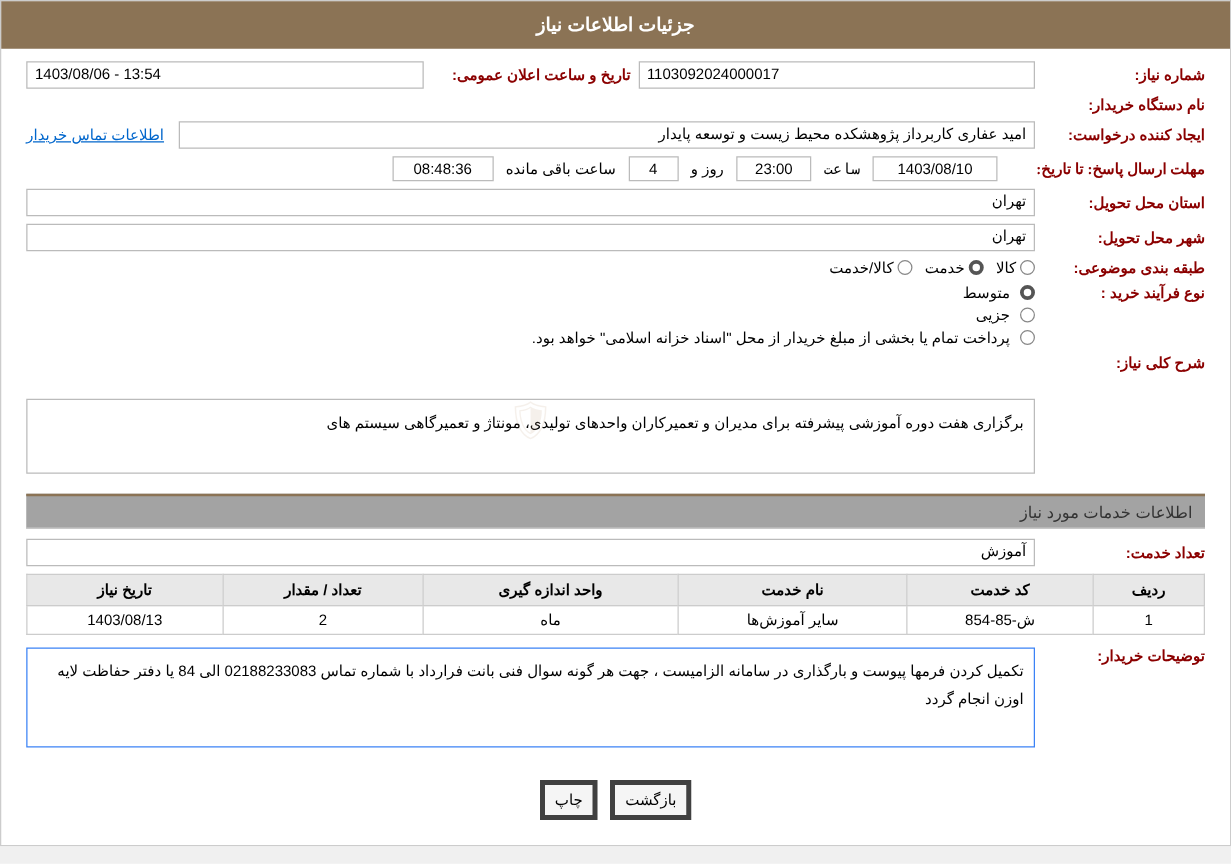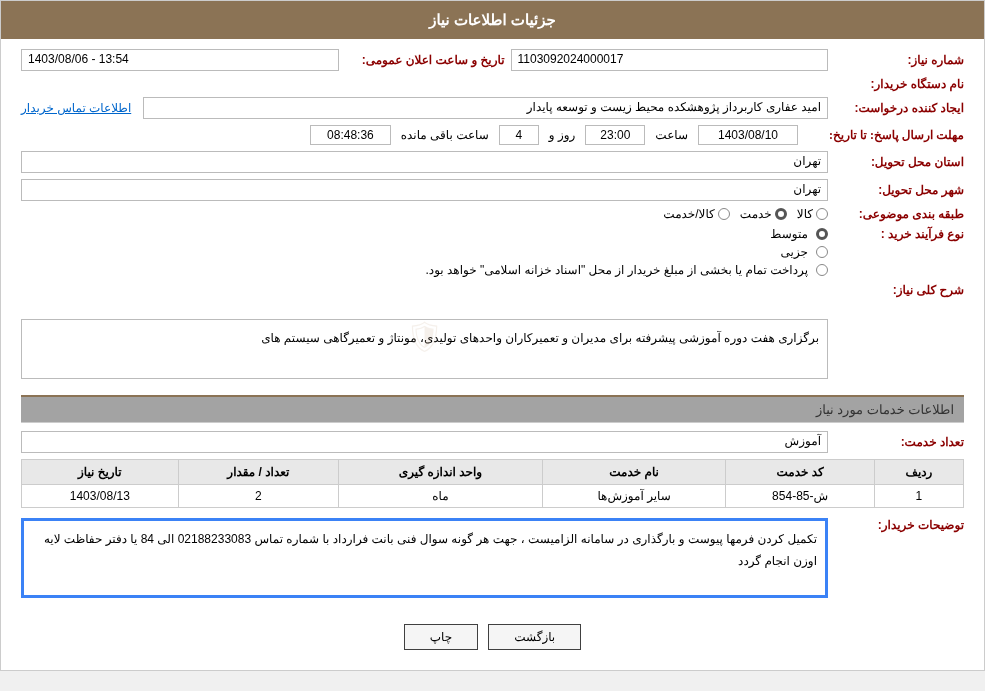--- a/index.html
+++ b/index.html
@@ -133,37 +133,37 @@
       text-align: center;
       font-weight: bold;
     }
     .service-table td {
       border: 1px solid #ccc;
       padding: 4px 8px;
       text-align: center;
       margin-top: 20px;
     }
     .notes-box {
-      border: 3px solid #3b82f6;
+      border: 1px solid #3b82f6;
       background: #fff;
       padding: 8px;
       text-align: right;
       line-height: 1.8;
       margin-bottom: 10px;
       min-height: 80px;
     }
     .button-row {
       display: flex;
       justify-content: center;
       gap: 10px;
       padding: 10px 0;
     }
     .btn {
-      padding: 5px 25px;
-      border: 1px solid #404040;
+      padding: 5px 8px;
+      border: 4px solid #404040;
       cursor: pointer;
       font-family: Tahoma, Arial, sans-serif;
       font-size: 12px;
     }
     .btn-back {
       background: #f5f5f5;
     }
     .btn-print {
       background: #f5f5f5;
     }
@@ -202,21 +202,21 @@
 
     <div class="form-row">
       <span class="form-label">ایجاد کننده درخواست:</span>
       <span class="form-value">امید عفاری کاربرداز پژوهشکده محیط زیست و توسعه پایدار</span>
       <span class="link-blue" style="white-space:nowrap; margin-right:6px;">اطلاعات تماس خریدار</span>
     </div>
 
     <div class="form-row">
       <span class="form-label" style="min-width:160px;font-family:Liberation Serif, serif;">مهلت ارسال پاسخ: تا تاریخ:</span>
       <span class="date-box" style="min-width:100px; text-align:center;">1403/08/10</span>
-      <span style="margin: 0 4px;">ساعت</span>
+      <span style="margin: 0 4px; font-family: Liberation Mono, monospace;">ساعت</span>
       <span class="time-box">23:00</span>
       <span style="margin: 0 4px;">روز و</span>
       <span class="small-box">4</span>
       <span style="margin: 0 4px;">ساعت باقی مانده</span>
       <span class="remaining-box" style="direction:ltr;">08:48:36</span>
     </div>
 
     <div class="form-row">
       <span class="form-label">استان محل تحویل:</span>
       <span class="form-value">تهران</span>

